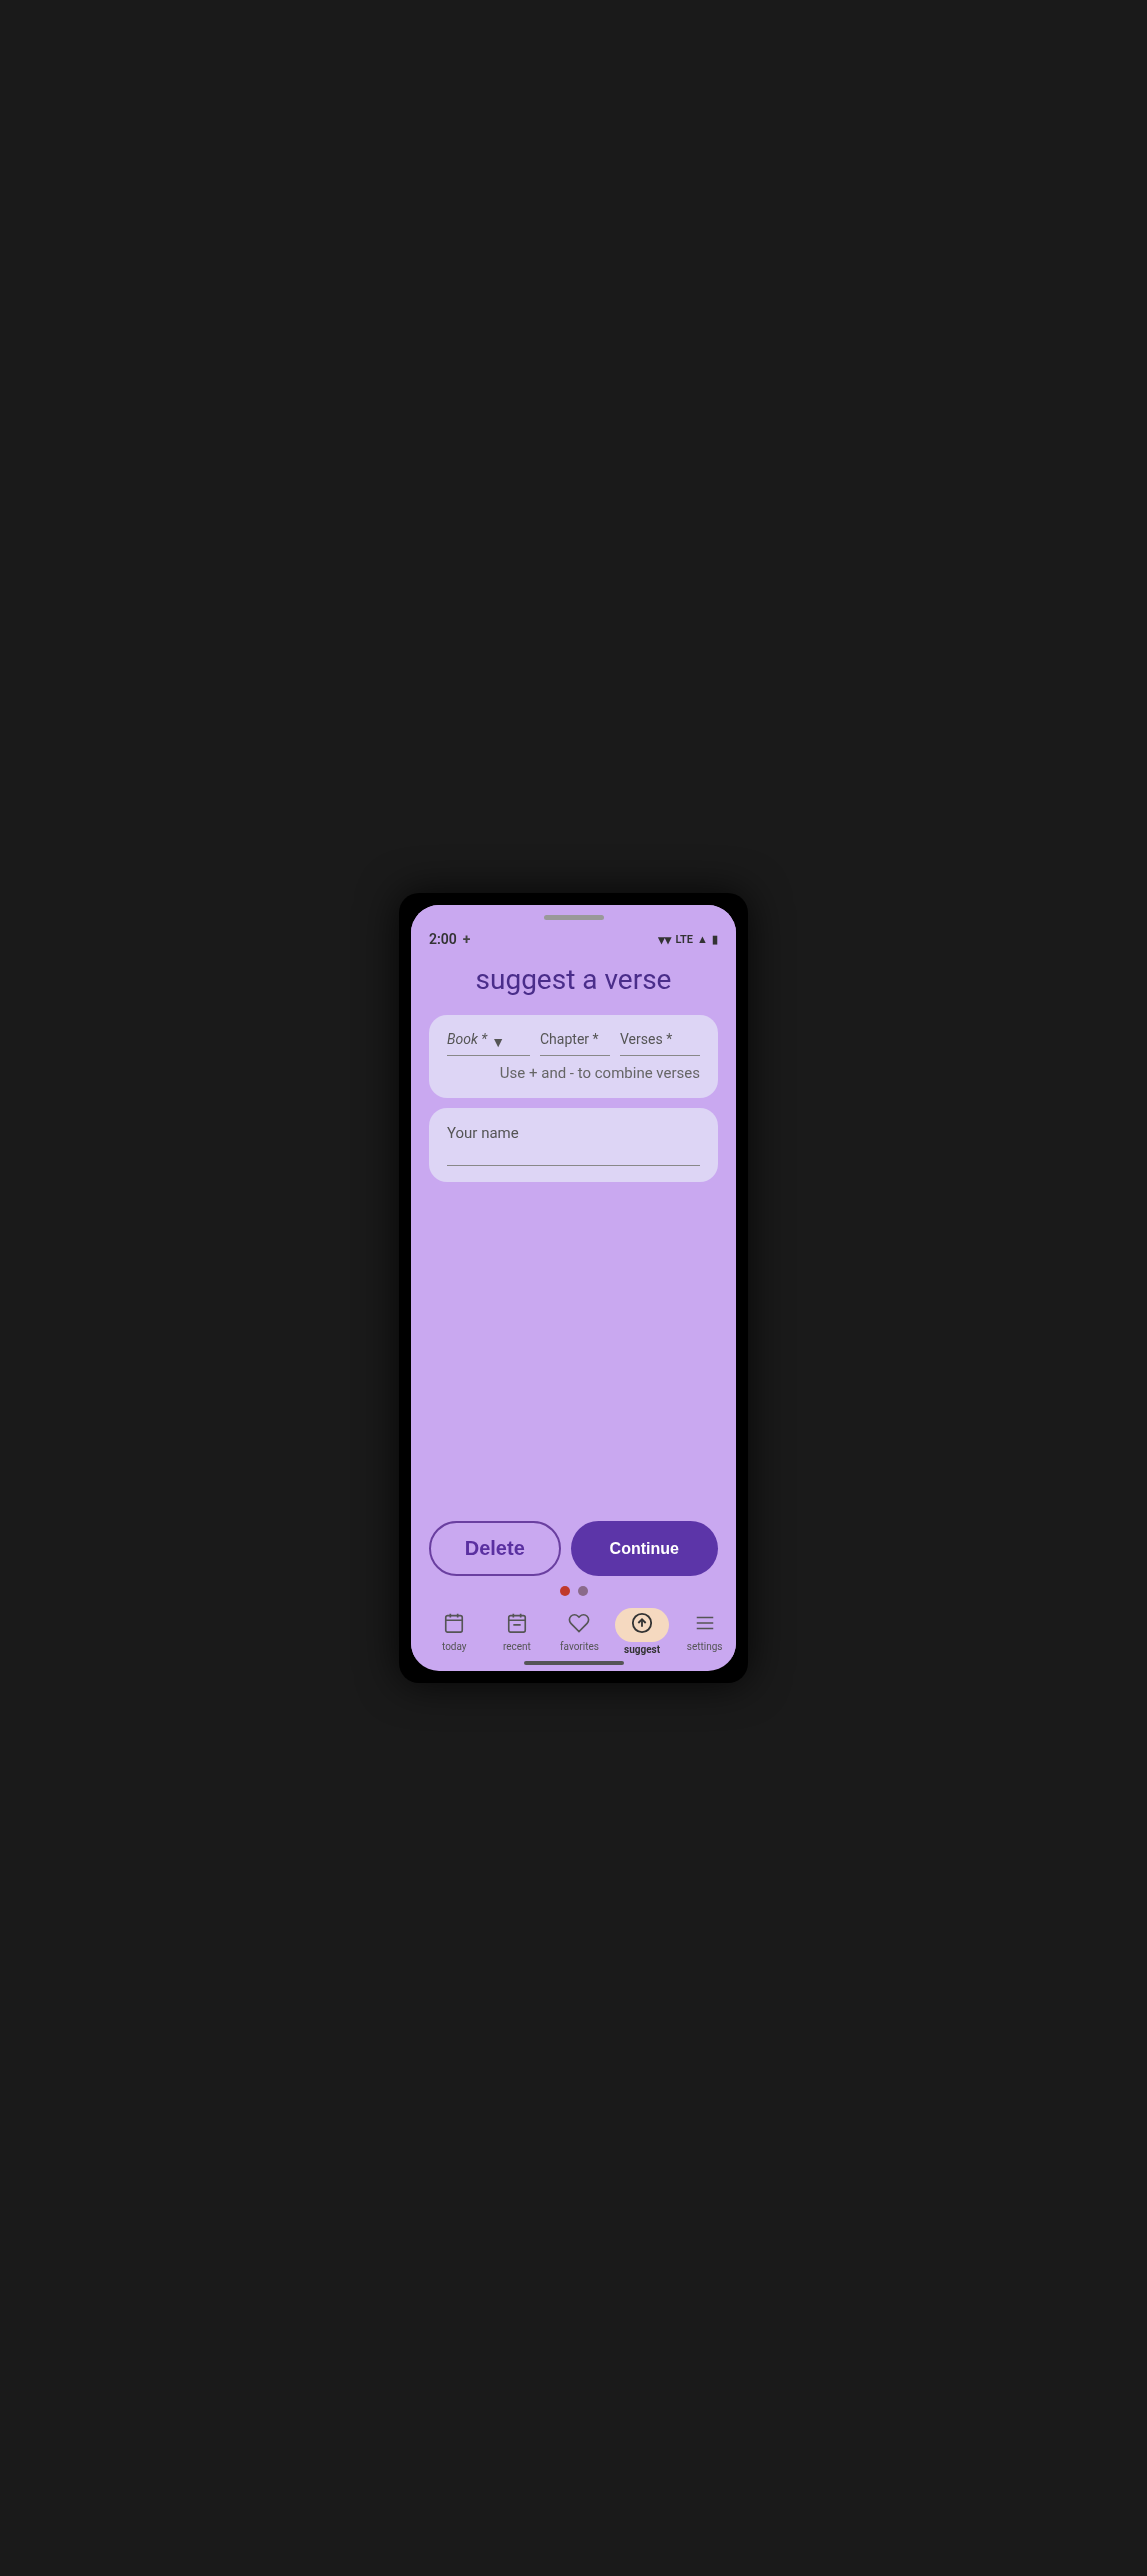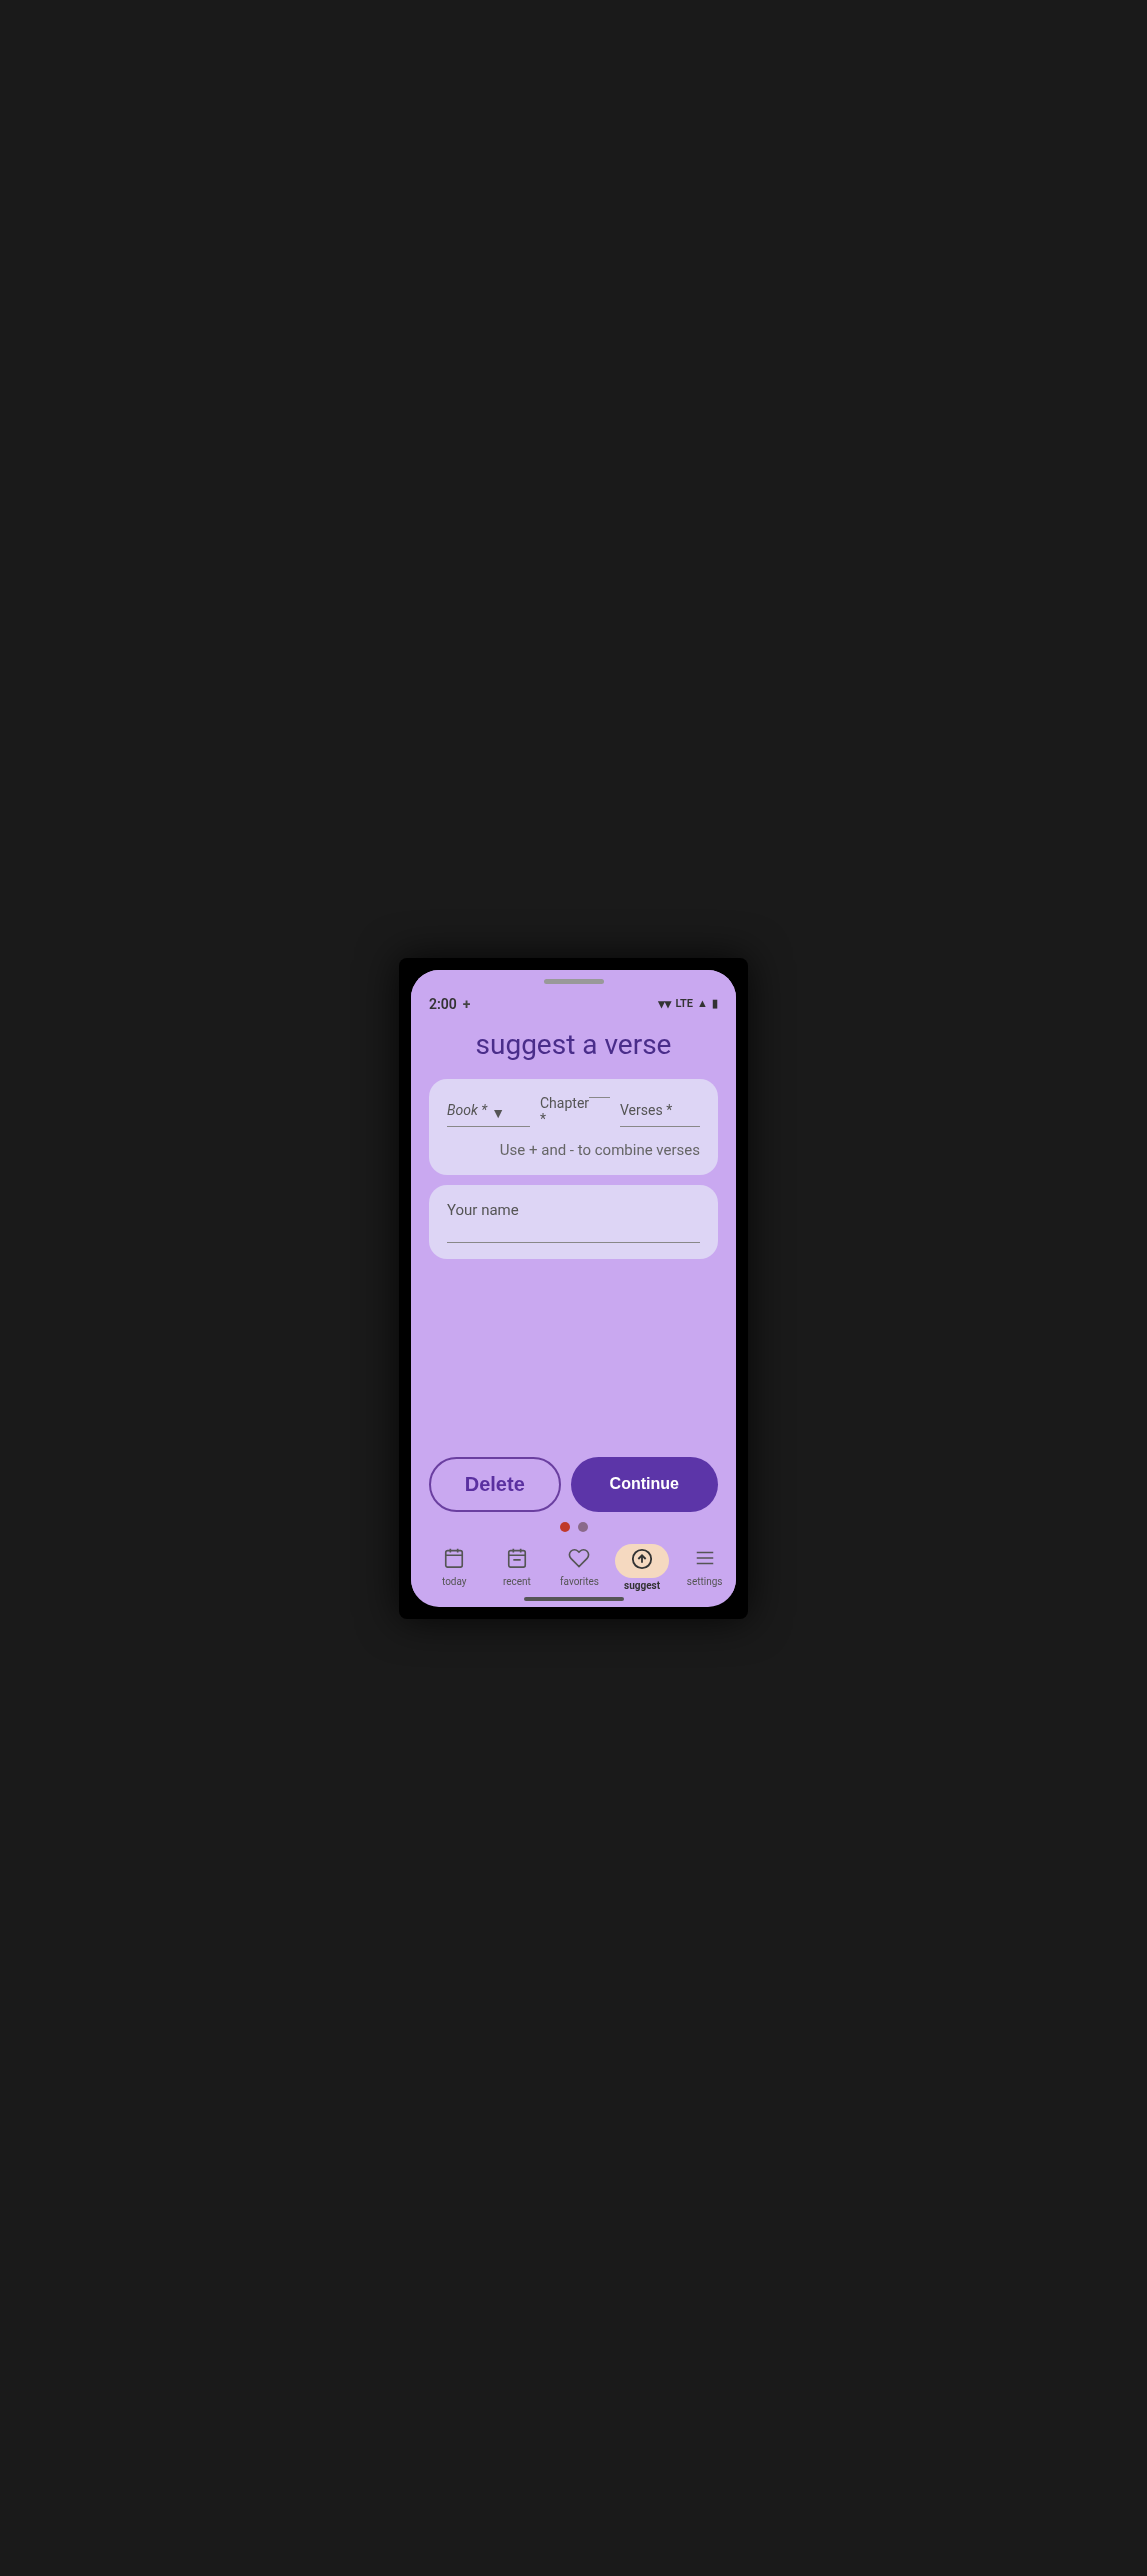--- a/index.html
+++ b/index.html
@@ -12,23 +12,23 @@
       background: #1a1a1a;
       display: flex;
       justify-content: center;
       align-items: center;
       min-height: 100vh;
       font-family: 'Segoe UI', Roboto, Arial, sans-serif;
     }
 
     .phone-frame {
       width: 349px;
-      height: 661px;
+      height: 790px;
       background: #000;
-      border-radius: 8px;
+      border-radius: 20px;
       padding: 12px;
       box-shadow: 0 0 40px rgba(0,0,0,0.8);
       position: relative;
       overflow: hidden;
     }
 
     .phone-screen {
       width: 100%;
       height: 100%;
       background: #c9a8f0;
@@ -282,21 +282,21 @@
 
     .book-label-row {
       display: flex;
       align-items: center;
       gap: 4px;
       font-style: italic;
     }
 
     .chapter-field {
       display: flex;
-      flex-direction: row;
+      flex-direction: column;
       width: 70px;
     }
 
     .verses-field {
       display: flex;
       flex-direction: column;
       width: 80px;
     }
 
     .field-label {

